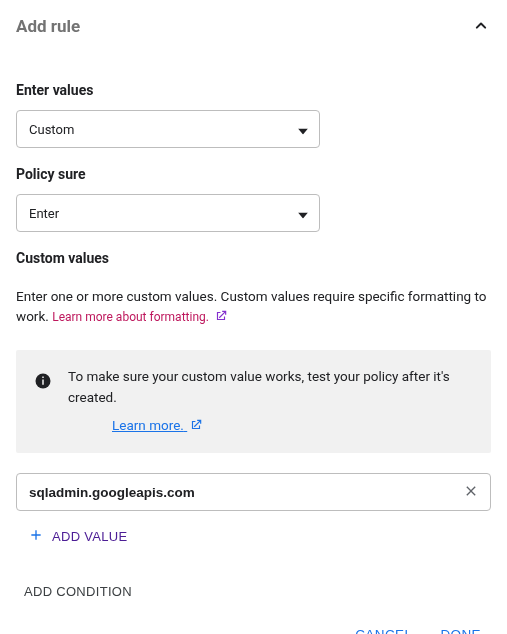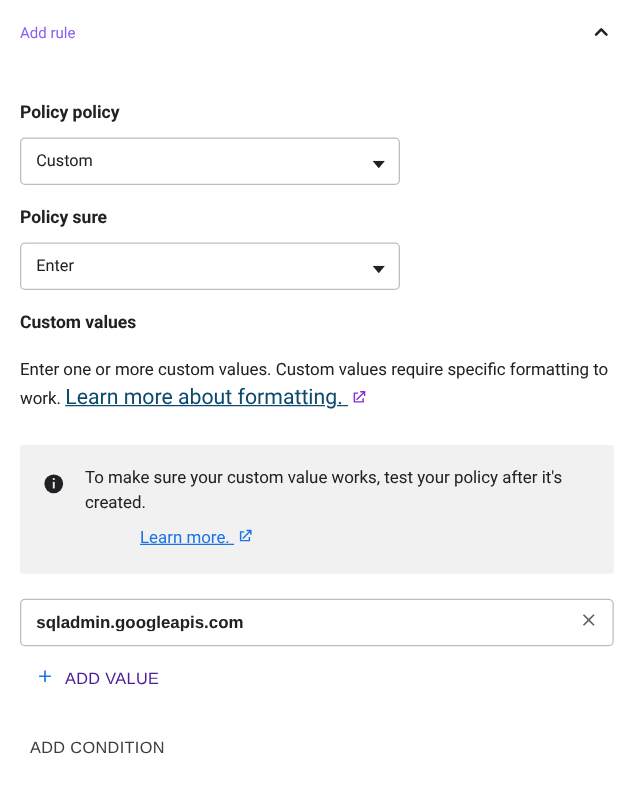--- a/index.html
+++ b/index.html
@@ -17,23 +17,23 @@
       display: flex;
       flex-direction: column;
     }
     .header {
       display: flex;
       justify-content: space-between;
       align-items: center;
       margin-bottom: 28px;
     }
     .header-title {
-      font-size: 12px;
-      font-weight: 400;
-      color: #8b5cf6;
+      font-size: 17px;
+      font-weight: 700;
+      color: #737373;
     }
     .collapse-icon svg { display: block; }
     .section-label {
       font-size: 14px;
       font-weight: 700;
       color: #202124;
       margin-bottom: 12px;
       margin-top: 18px;
     }
     .section-label:first-of-type { margin-top: 0; }
@@ -61,23 +61,22 @@
       transform: translateY(-50%);
       pointer-events: none;
     }
     .help-text {
       font-size: 13.5px;
       color: #202124;
       line-height: 1.5;
       margin-top: 8px;
     }
     .learn-link {
-      color: #0c4a6e;
-      text-decoration: underline;
-      font-size: 17px;
+      color: #be185d;
+      font-size: 12px;
       cursor: pointer;
     }
     .ext-icon {
       display: inline-block;
       vertical-align: -2px;
       margin-left: 2px;
     }
     .info-box {
       background: #f1f1f1;
       border-radius: 2px;
@@ -184,21 +183,21 @@
 
   <div class="header">
     <div class="header-title">Add rule</div>
     <div class="collapse-icon">
       <svg width="20" height="20" viewBox="0 0 24 24">
           <path d="M7 14l5-5 5 5" fill="none" stroke="#202124" stroke-width="2.4" stroke-linecap="round" stroke-linejoin="round"></path>
         </svg>
     </div>
   </div>
 
-  <div class="section-label">Policy policy</div>
+  <div class="section-label">Enter values</div>
   <div class="select-wrap">
     <div class="select">
       <span>Custom</span>
     </div>
     <span class="select-arrow">
       <svg width="10" height="6" viewBox="0 0 10 6">
           <path d="M0 0l5 6 5-6z" fill="#202124"></path>
         </svg>
     </span>
   </div>

